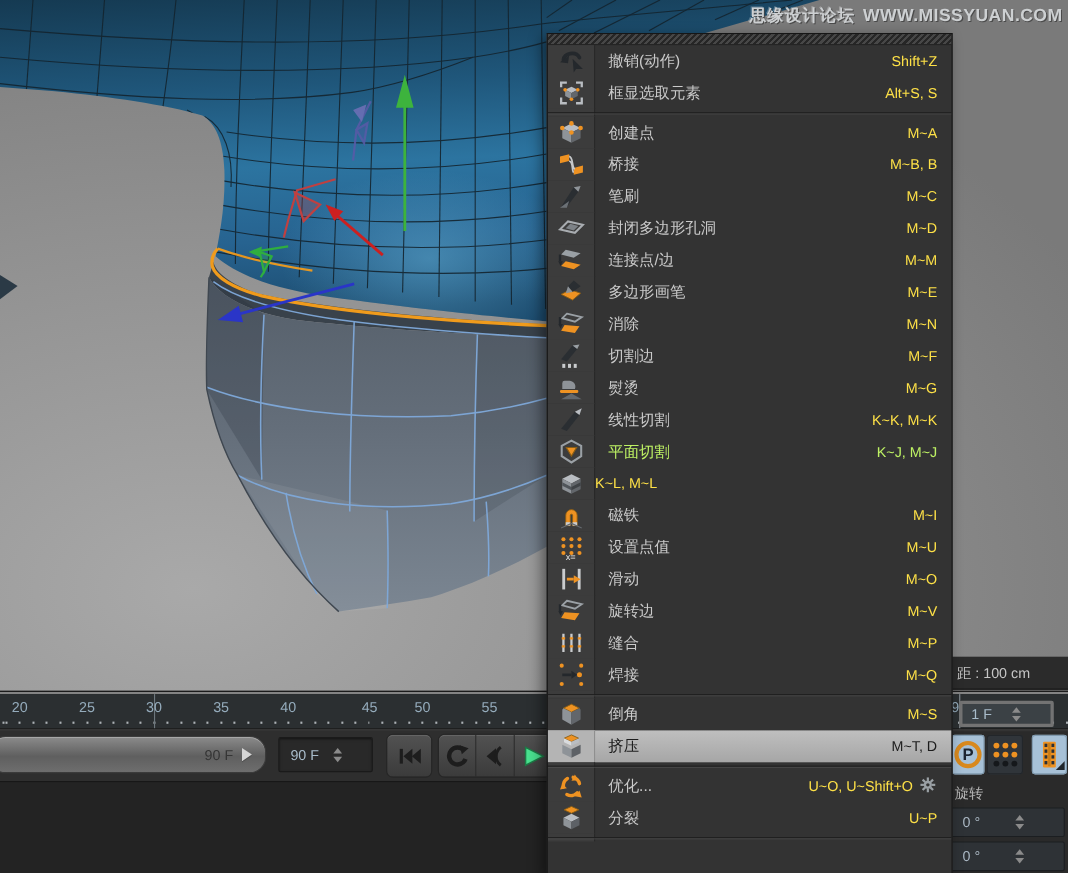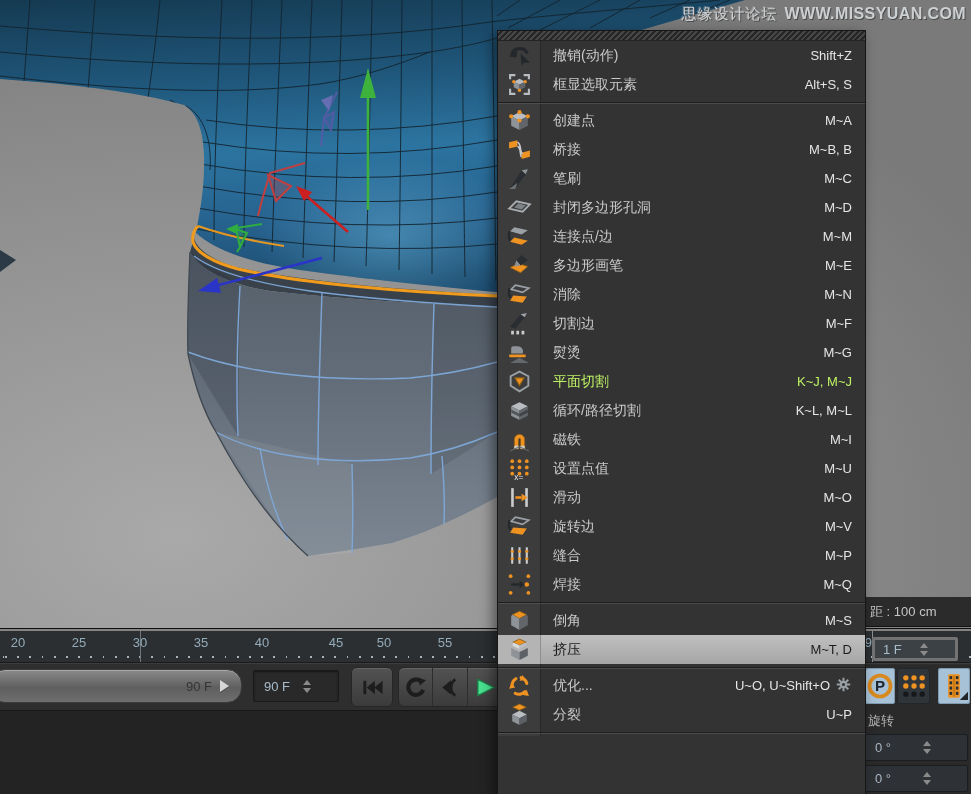--- a/index.html
+++ b/index.html
@@ -2,21 +2,21 @@
 <html><head>
 <meta charset="utf-8">
 <style>
   html,body{margin:0;padding:0;background:#1b1b1b;}
   #stage{position:relative;width:971px;height:794px;overflow:hidden;background:#202020;
          font-family:"Liberation Sans","DejaVu Sans",sans-serif;}
   
   #viewport{position:absolute;left:0;top:0;width:971px;height:630px;z-index:1;}
   #watermark{position:absolute;left:760px;top:5px;width:206px;z-index:2;text-align:right;
              color:#cdd0d2;white-space:nowrap;display:flex;align-items:baseline;justify-content:flex-end;gap:7px;}
-  #watermark .wm-cn{font-size:15px;font-weight:normal;letter-spacing:1px;
+  #watermark .wm-cn{font-size:15px;font-weight:bold;letter-spacing:1px;
                     text-shadow:1px 1px 0 rgba(70,70,70,.9),-1px -1px 0 rgba(255,255,255,.28);text-align:right;}
   #watermark .wm-url{font-size:16px;font-weight:bold;letter-spacing:.4px;
                      text-shadow:1px 1px 0 rgba(70,70,70,.9);}
   
   #timeline{position:absolute;left:0;top:628px;width:971px;height:166px;background:#232323;z-index:3;}
   .tl-edge{position:absolute;left:0;top:0;width:100%;height:1px;background:#0f0f0f;}
   .tl-lite{position:absolute;left:0;top:1px;width:100%;height:2px;background:#848484;}
   #ruler{position:absolute;left:0;top:3px;width:100%;height:31px;background:#2b2f31;border-bottom:1px solid #1c1c1c;padding-left:44px;}
   .ruler-num{position:absolute;top:4px;transform:translateX(-50%);font-size:13px;color:#94abbb;}
   #ruler-ticks{position:absolute;left:0;right:0;top:25px;height:2.4px;
@@ -70,21 +70,21 @@
   #menu{position:absolute;left:497px;top:30px;width:367px;height:764px;background:#333333;
      border:1px solid #161616;box-shadow:-4px 4px 12px rgba(0,0,0,.45);z-index:10;
      display:flex;flex-direction:column;overflow:hidden;}
   .grip{height:9px;flex:none;border-bottom:1px solid #242424;
      background:repeating-linear-gradient(135deg,#474747 0 2px,#262626 2px 4px);}
   .mrow{height:29px;flex:none;display:flex;align-items:stretch;}
   .micon{width:42px;flex:none;background:#3c3c3c;border-right:1px solid #282828;
      display:flex;align-items:center;justify-content:center;}
   .micon svg{width:25px;height:25px;}
   .mlabel{flex:1;display:flex;align-items:center;padding-left:12px;font-size:14px;color:#cacaca;white-space:nowrap;}
-  .mshort{display:flex;align-items:center;padding-right:13px;font-size:13px;color:#e5e5e5;white-space:nowrap;gap:5px;}
+  .mshort{display:flex;align-items:center;padding-right:13px;font-size:13px;color:#fde047;white-space:nowrap;gap:5px;}
   .mshort svg{width:17px;height:17px;}
   .mrow.accent .mlabel,.mrow.accent .mshort{color:#bef264;}
   .mrow.highlight{background:linear-gradient(#bfbfbf,#a6a6a6);}
   .mrow.highlight .micon{background:#b4b4b4;border-right-color:#8f8f8f;}
   .mrow.highlight .mlabel,.mrow.highlight .mshort{color:#1c1c1c;}
   .msep{height:7px;flex:none;position:relative;}
   .msep::before{content:"";position:absolute;left:0;top:0;bottom:0;width:42px;background:#3c3c3c;border-right:1px solid #282828;}
   .msep::after{content:"";position:absolute;left:0;right:0;top:3px;height:1px;background:#1e1e1e;
      box-shadow:0 1px 0 rgba(95,95,95,.55);}
 </style>
@@ -500,20 +500,32 @@
             <path d="M4 13 h11 a5 5 0 0 0 -5 -7 h-4 a2 2 0 0 0 -2 2 z" fill="#8e9398"></path>
             <rect x="2" y="14" width="16" height="2.5" rx="1" fill="#ee9222"></rect>
             <path d="M3 22 L12 17 L21 22 Z" fill="#63686d"></path>
           </svg>
         </div>
         <div class="mlabel">熨烫</div>
         <div class="mshort">
           <span>M~G</span>
         </div>
       </div>
+      <div class="mrow">
+        <div class="micon">
+          <svg viewBox="0 0 24 24">
+            <polygon points="3,20 15,5 19,8 8,22" fill="#2a2e32"></polygon>
+            <polygon points="15,5 19,8 21,2" fill="#b9bdc2"></polygon>
+          </svg>
+        </div>
+        <div class="mlabel">线性切割</div>
+        <div class="mshort">
+          <span>K~K, M~K</span>
+        </div>
+      </div>
       <div class="mrow accent">
         <div class="micon">
           <svg viewBox="0 0 24 24">
             <polygon points="12,2.5 20.5,7 20.5,16 12,21.5 3.5,16 3.5,7" fill="none" stroke="#9aa0a5" stroke-width="1.8"></polygon>
             <polygon points="7.5,8.5 16.5,8.5 12,16" fill="#ee9222" stroke="#8a5d14" stroke-width="1"></polygon>
           </svg>
         </div>
         <div class="mlabel">平面切割</div>
         <div class="mshort">
           <span>K~J, M~J</span>
@@ -522,21 +534,20 @@
       <div class="mrow">
         <div class="micon">
           <svg viewBox="0 0 24 24">
             <polygon points="12,4 20,8 12,12 4,8" fill="#b9bdc2"></polygon>
             <polygon points="4,8 12,12 12,21 4,17" fill="#8e9398"></polygon>
             <polygon points="12,12 20,8 20,17 12,21" fill="#62666b"></polygon>
             <polygon points="4,11 12,15 12,18 4,14" fill="#50555a"></polygon>
             <polygon points="12,15 20,11 20,14 12,18" fill="#3f4347"></polygon>
           </svg>
         </div>
-        <div class="mlabel">循环/路径切割</div>
         <div class="mshort">
           <span>K~L, M~L</span>
         </div>
       </div>
       <div class="mrow">
         <div class="micon">
           <svg viewBox="0 0 24 24">
             <path d="M7 21 V12 a5 5 0 0 1 10 0 v9 h-4 v-9 a1 1 0 0 0 -2 0 v9 z" fill="#ee9222" stroke="#8a5d14" stroke-width="0.8"></path>
             <rect x="7" y="18" width="4" height="3" fill="#caccce"></rect>
             <rect x="13" y="18" width="4" height="3" fill="#caccce"></rect>

